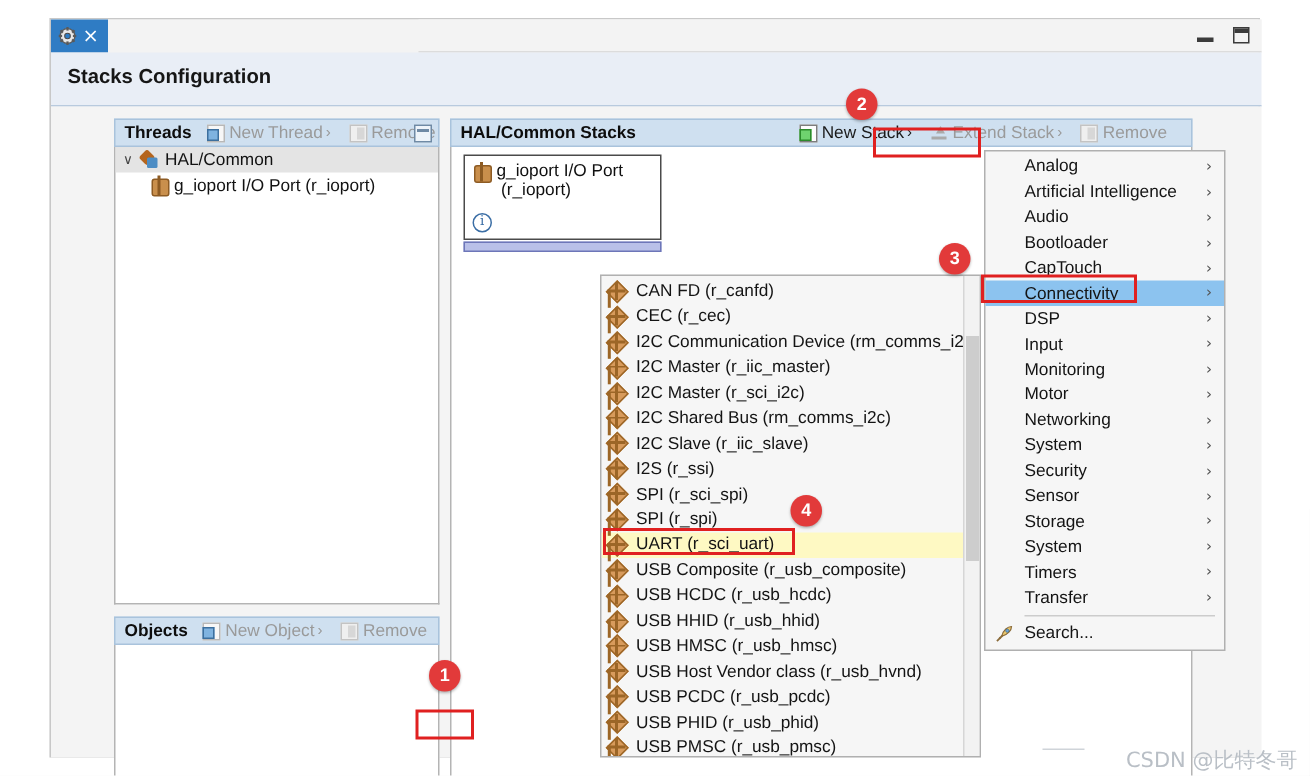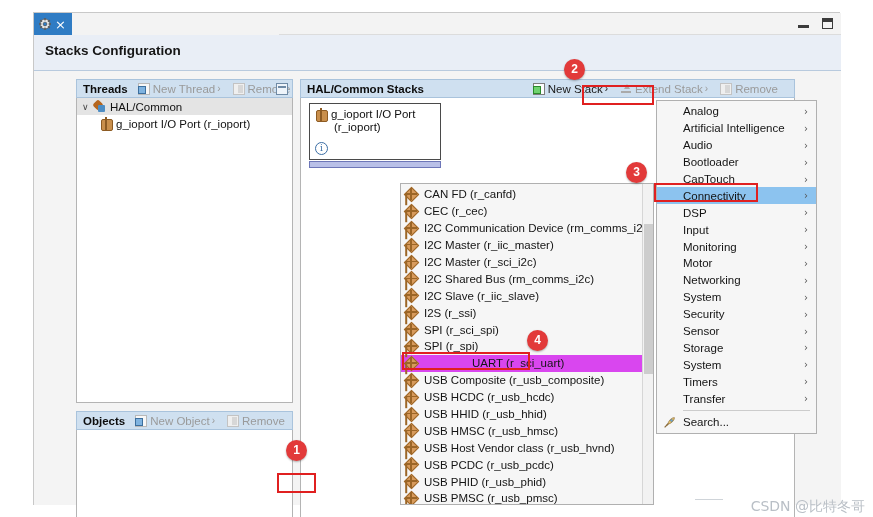--- a/index.html
+++ b/index.html
@@ -418,21 +418,21 @@
   }
   .sub-item {
     height: 16.9px;
     display: flex;
     align-items: center;
     font-size: 11.5px;
     color: #141414;
     padding-left: 4px;
     white-space: nowrap;
   }
-  .sub-item.sel { background: #d946ef; gap: 48px; }
+  .sub-item.sel { background: #fef9c3; }
   .ico-diamond {
     width: 13px; height: 13px;
     margin-right: 6px;
     flex: 0 0 auto;
     position: relative;
   }
   .ico-diamond::before {
     content: "";
     position: absolute;
     left: 1px; top: 1px;

